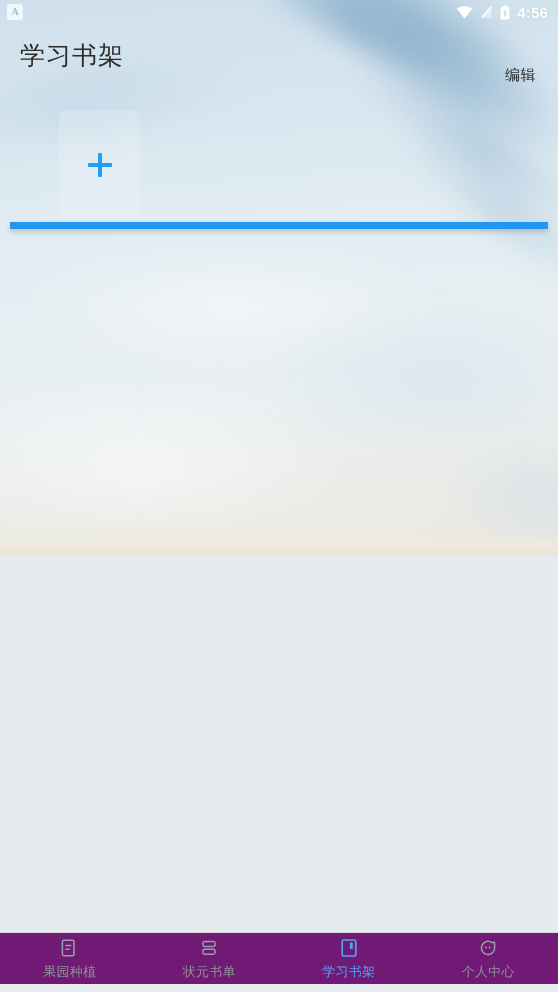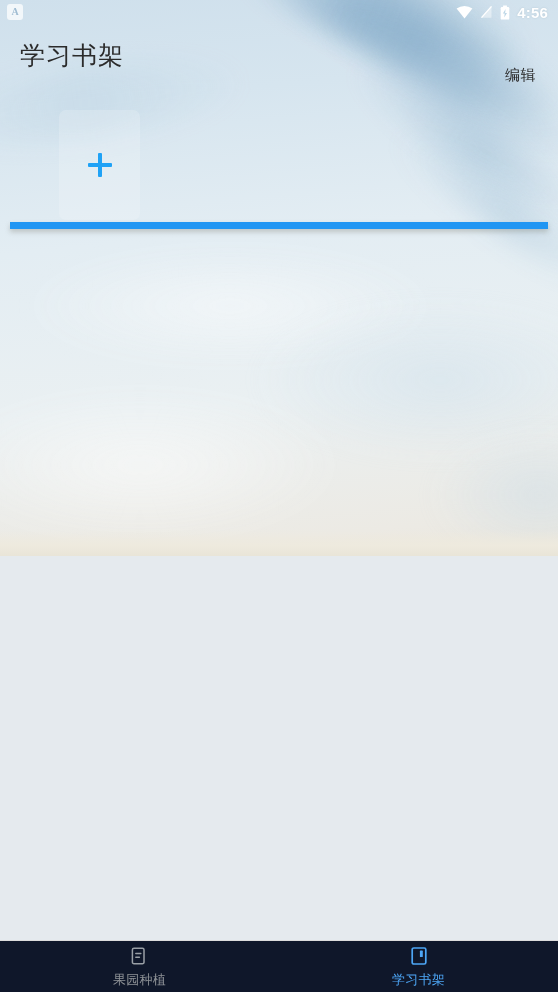--- a/index.html
+++ b/index.html
@@ -188,24 +188,24 @@
     left: 0; top: 556px;
     width: 558px;
     height: 384px;
     background: #e5eaee;
     z-index: 10;
   }
 
   
   .bottom-nav {
     position: absolute;
-    left: 0; bottom: 0;
+    left: 0; bottom: 8px;
     width: 558px;
     height: 52px;
-    background: #0f172a;
+    background: #701a75;
     border-top: 1px solid #dcdcdc;
     display: flex;
     z-index: 50;
   }
   .nav-item {
     flex: 1;
     display: flex;
     flex-direction: column;
     align-items: center;
     justify-content: center;
@@ -279,24 +279,39 @@
 
     <div class="nav-item">
       <svg class="nav-icon" viewBox="0 0 24 24" fill="none">
         <path d="M6 4.2 h8.4 a1.6 1.6 0 0 1 1.6 1.6 v12.4 a1.6 1.6 0 0 1 -1.6 1.6 h-8.4 a1.6 1.6 0 0 1 -1.6 -1.6 v-12.4 a1.6 1.6 0 0 1 1.6 -1.6 z" stroke="#9aa0a6" stroke-width="1.5"></path>
         <line x1="7.8" y1="9.6" x2="12.8" y2="9.6" stroke="#9aa0a6" stroke-width="1.5" stroke-linecap="round"></line>
         <line x1="7.8" y1="13.2" x2="11.4" y2="13.2" stroke="#9aa0a6" stroke-width="1.5" stroke-linecap="round"></line>
       </svg>
       <span class="nav-label">果园种植</span>
     </div>
 
+    <div class="nav-item">
+      <svg class="nav-icon" viewBox="0 0 24 24" fill="none">
+        <rect x="6" y="5.6" width="12" height="5" rx="1.6" stroke="#9aa0a6" stroke-width="1.5"></rect>
+        <rect x="6" y="13.2" width="12" height="5" rx="1.6" stroke="#9aa0a6" stroke-width="1.5"></rect>
+      </svg>
+      <span class="nav-label">状元书单</span>
+    </div>
 
     <div class="nav-item active">
       <svg class="nav-icon" viewBox="0 0 24 24" fill="none">
         <rect x="5.2" y="4" width="13.6" height="16" rx="1.6" stroke="#4DA6F5" stroke-width="1.7"></rect>
         <rect x="12.9" y="6.6" width="2.9" height="6.4" rx="0.6" fill="#4DA6F5"></rect>
       </svg>
       <span class="nav-label">学习书架</span>
     </div>
 
+    <div class="nav-item">
+      <svg class="nav-icon" viewBox="0 0 24 24" fill="none">
+        <path d="M18.6 6.2 L18.6 12 a6.6 6.6 0 1 1 -2.6 -5.3 z" stroke="#9aa0a6" stroke-width="1.5" stroke-linejoin="round"></path>
+        <circle cx="9.9" cy="11.4" r="1" fill="#9aa0a6"></circle>
+        <circle cx="13.6" cy="11.4" r="1" fill="#9aa0a6"></circle>
+      </svg>
+      <span class="nav-label">个人中心</span>
+    </div>
 
   </div>
 </div>
 
 </body></html>

